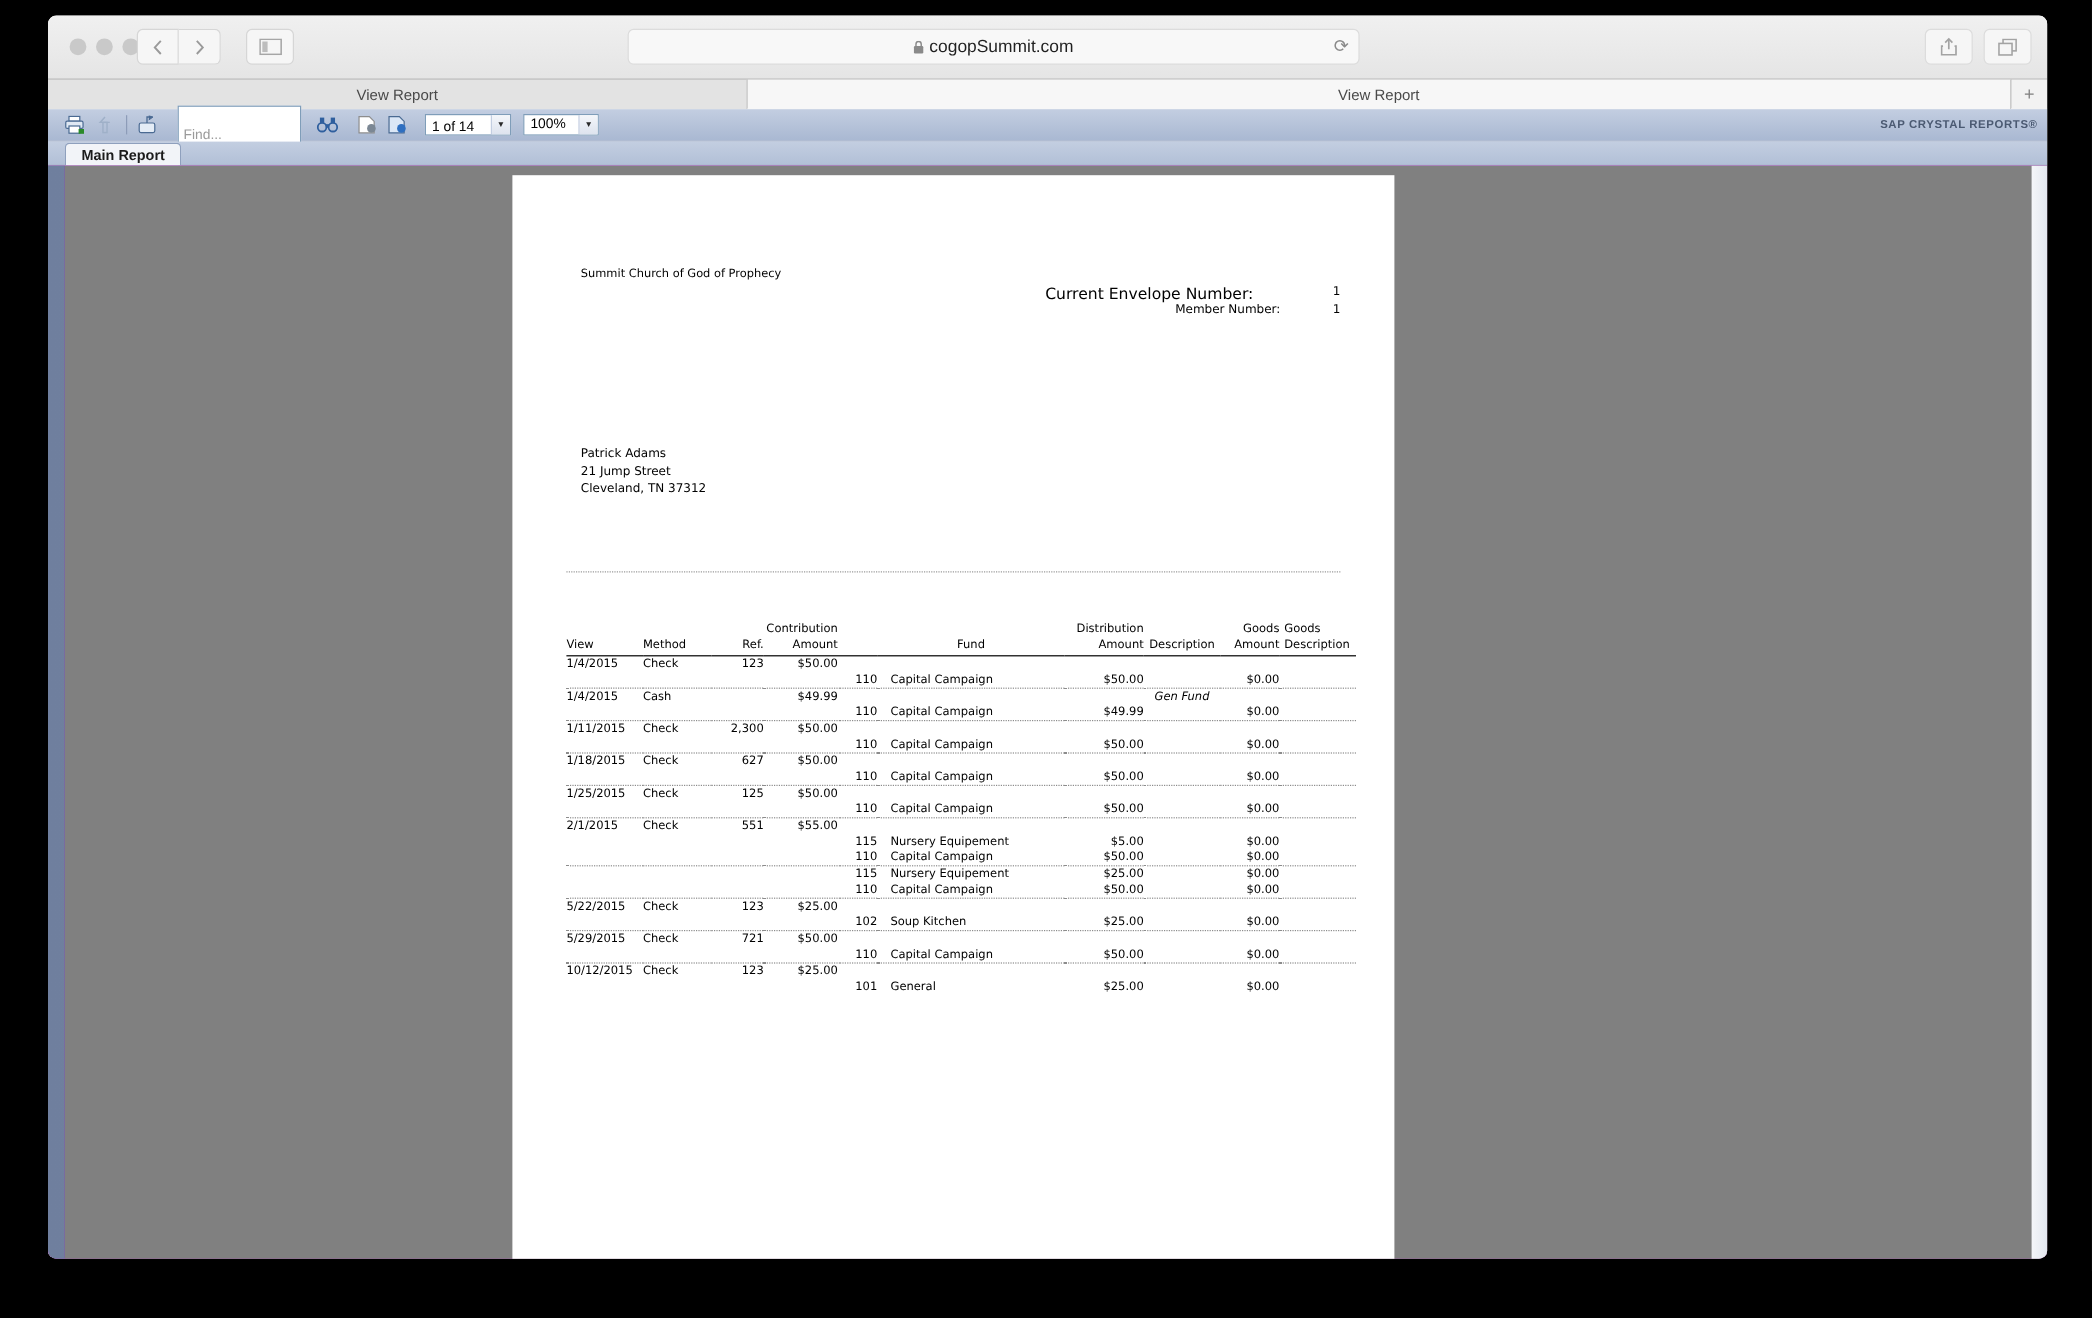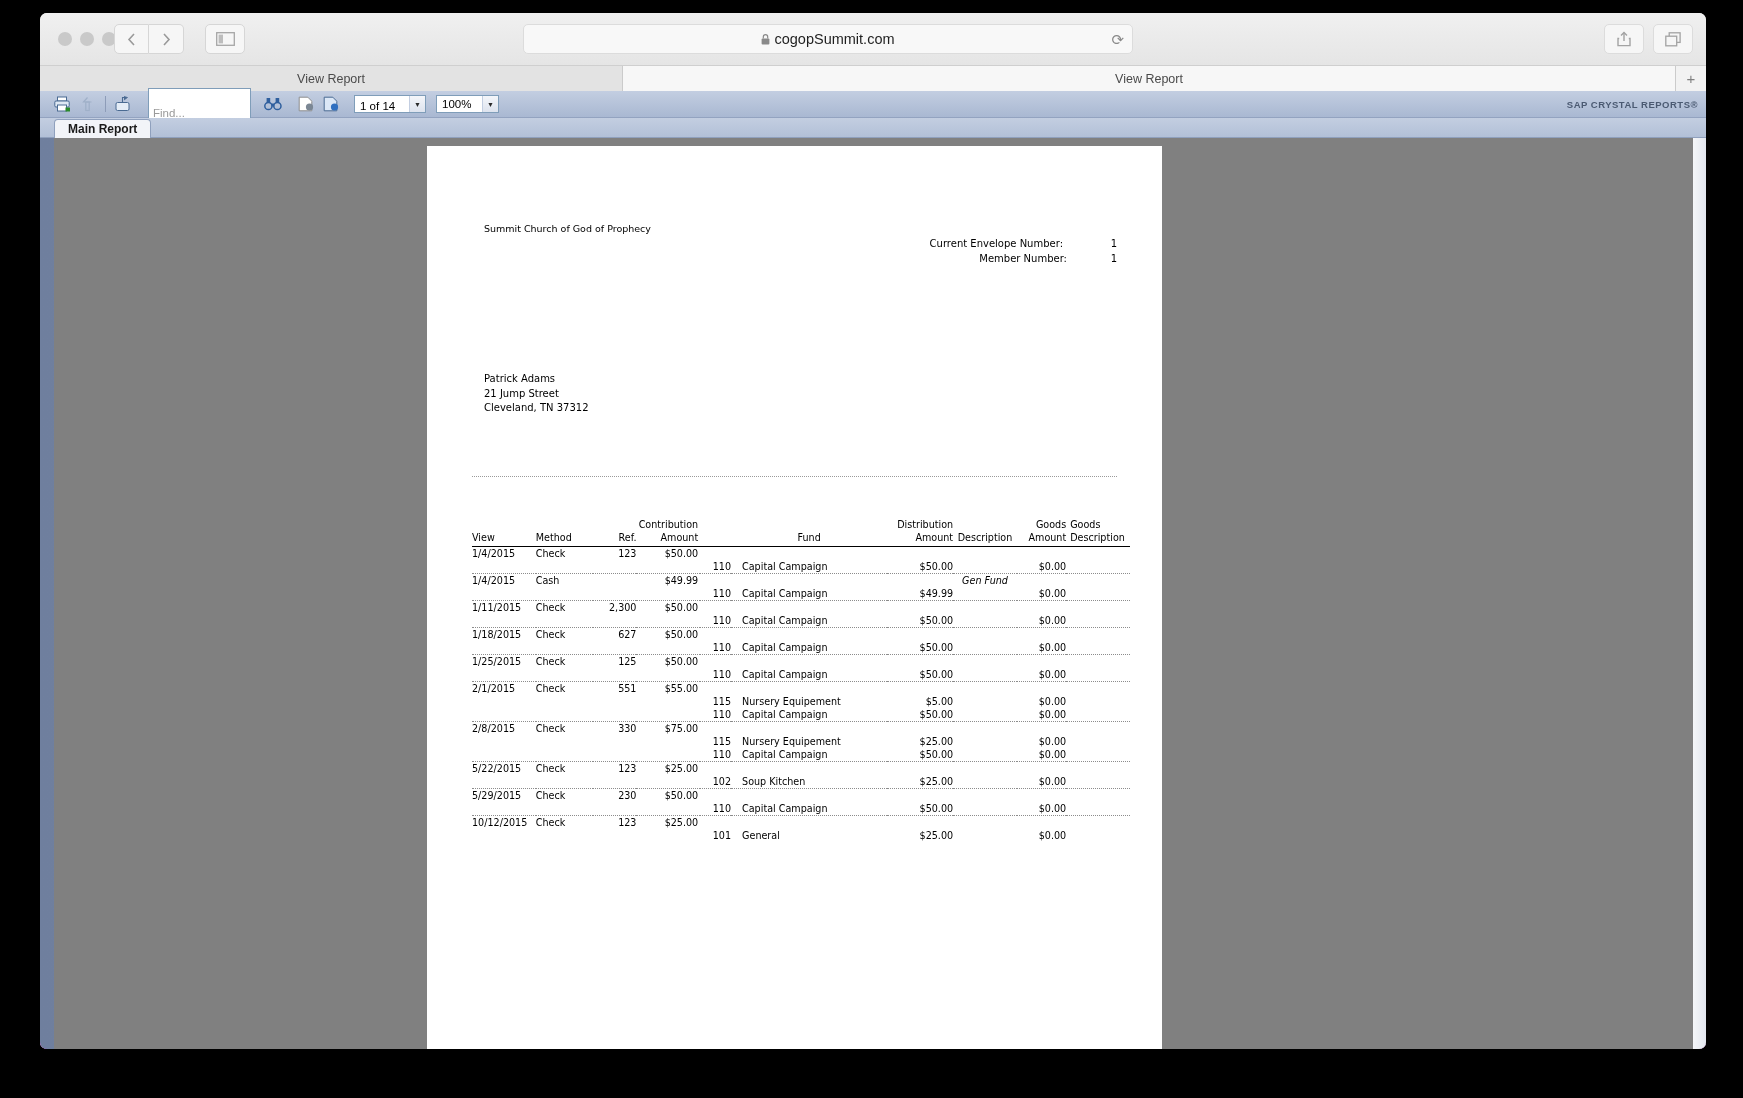--- a/index.html
+++ b/index.html
@@ -221,21 +221,21 @@
     position: absolute;
     left: 373px; top: 8px;
     width: 735px; height: 925px;
     background: #ffffff;
     font-family: "DejaVu Sans", sans-serif;
     color: #000000;
   }
   .pg { position: absolute; }
 
   #church-name { left: 57px; top: 77px; font-size: 9.5px; }
-  #env-label  { left: 416px; top: 92px; width: 220px; text-align: right; font-size: 10px; }
+  #env-label  { left: 444px; top: 92px; width: 220px; font-size: 13px; }
   #env-value  { left: 660px; top: 92px; width: 30px; text-align: right; font-size: 10px; }
   #mem-label  { left: 420px; top: 107px; width: 220px; text-align: right; font-size: 10px; }
   #mem-value  { left: 660px; top: 107px; width: 30px; text-align: right; font-size: 10px; }
 
   #addr-block { left: 57px; top: 226px; font-size: 10px; line-height: 14.6px; }
 
   #divider-dotted {
     left: 45px; top: 330px; width: 645px;
     border-top: 1px dotted #9a9a9a;
   }
@@ -671,32 +671,20 @@
                     <td class="c-fcode">110</td>
                     <td class="c-fund">Capital Campaign</td>
                     <td class="c-damt">$50.00</td>
                     <td class="c-desc"></td>
                     <td class="c-gamt">$0.00</td>
                     <td class="c-gdsc"></td>
                   </tr>
                   <tr class="sep-row">
                     <td colspan="10"></td>
                   </tr>
-                  <tr class="grp-first">
-                    <td class="c-date">2/8/2015</td>
-                    <td class="c-meth">Check</td>
-                    <td class="c-ref">330</td>
-                    <td class="c-amt">$75.00</td>
-                    <td class="c-fcode"></td>
-                    <td class="c-fund"></td>
-                    <td class="c-damt"></td>
-                    <td class="c-desc"></td>
-                    <td class="c-gamt"></td>
-                    <td class="c-gdsc"></td>
-                  </tr>
                   <tr>
                     <td class="c-date"></td>
                     <td class="c-meth"></td>
                     <td class="c-ref"></td>
                     <td class="c-amt"></td>
                     <td class="c-fcode">115</td>
                     <td class="c-fund">Nursery Equipement</td>
                     <td class="c-damt">$25.00</td>
                     <td class="c-desc"></td>
                     <td class="c-gamt">$0.00</td>
@@ -740,21 +728,21 @@
                     <td class="c-desc"></td>
                     <td class="c-gamt">$0.00</td>
                     <td class="c-gdsc"></td>
                   </tr>
                   <tr class="sep-row">
                     <td colspan="10"></td>
                   </tr>
                   <tr class="grp-first">
                     <td class="c-date">5/29/2015</td>
                     <td class="c-meth">Check</td>
-                    <td class="c-ref">230</td>
+                    <td class="c-ref">721</td>
                     <td class="c-amt">$50.00</td>
                     <td class="c-fcode"></td>
                     <td class="c-fund"></td>
                     <td class="c-damt"></td>
                     <td class="c-desc"></td>
                     <td class="c-gamt"></td>
                     <td class="c-gdsc"></td>
                   </tr>
                   <tr class="grp-last">
                     <td class="c-date"></td>

